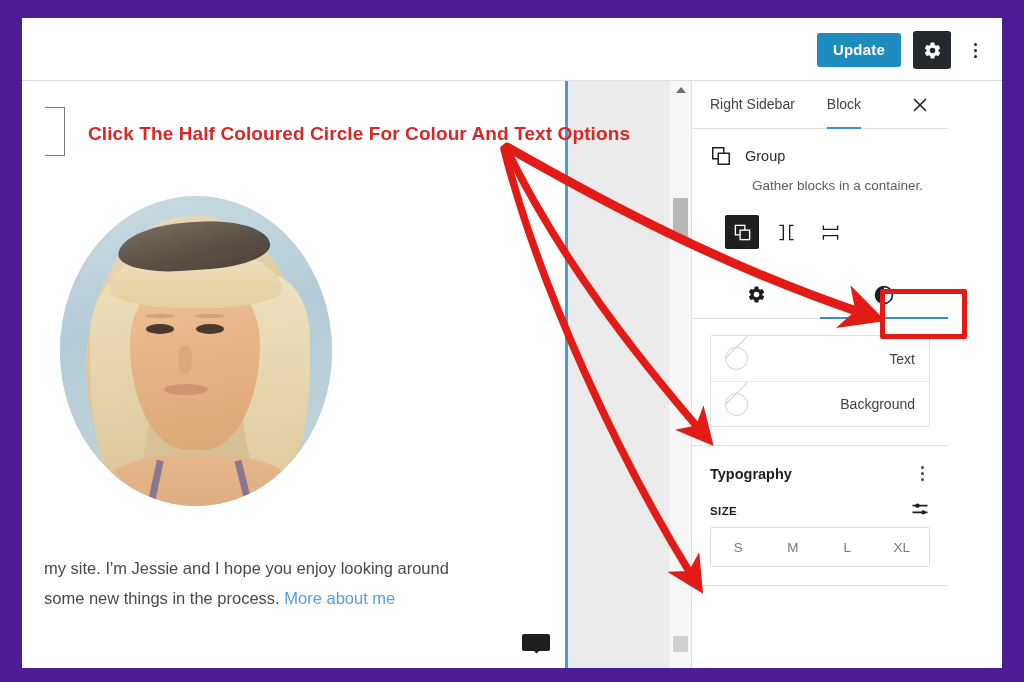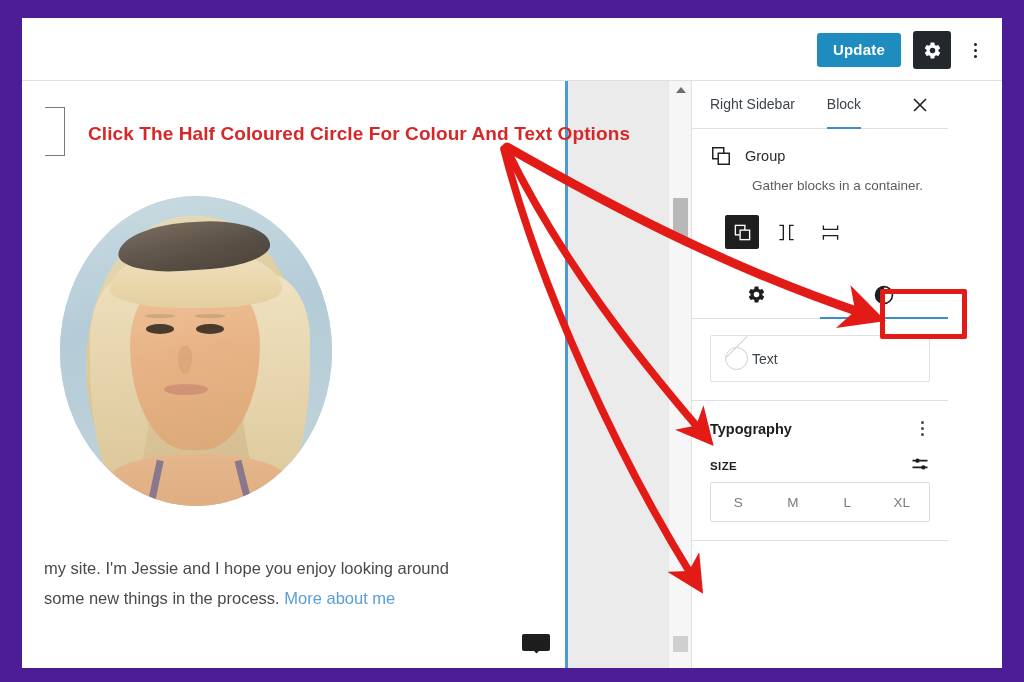--- a/index.html
+++ b/index.html
@@ -453,20 +453,21 @@
     border: 1px solid #e0e0e0;
     border-radius: 2px;
   }
   .color-row {
     display: flex;
     align-items: center;
     gap: 4px;
     height: 45px;
     padding: 0 14px;
     cursor: pointer;
+    justify-content: space-between;
   }
   .color-row + .color-row { border-top: 1px solid #e8e8e8; }
   .color-swatch {
     width: 23px; height: 23px;
     border-radius: 50%;
     border: 1px solid #d0d0d0;
     position: relative;
     background: #fff;
   }
   .color-swatch:after {
@@ -656,20 +657,24 @@
           </svg>
         </div>
       </div>
 
       <div class="panel">
         <div class="color-list">
           <div class="color-row">
             <span class="color-swatch"></span>
             <span class="color-label">Text</span>
           </div>
+          <div class="color-row">
+            <span class="color-swatch"></span>
+            <span class="color-label">Background</span>
+          </div>
         </div>
       </div>
 
       <div class="panel">
         <div class="panel-head">
           <span class="panel-title">Typography</span>
           <span class="panel-kebab">
             <i></i>
             <i></i>
             <i></i>

